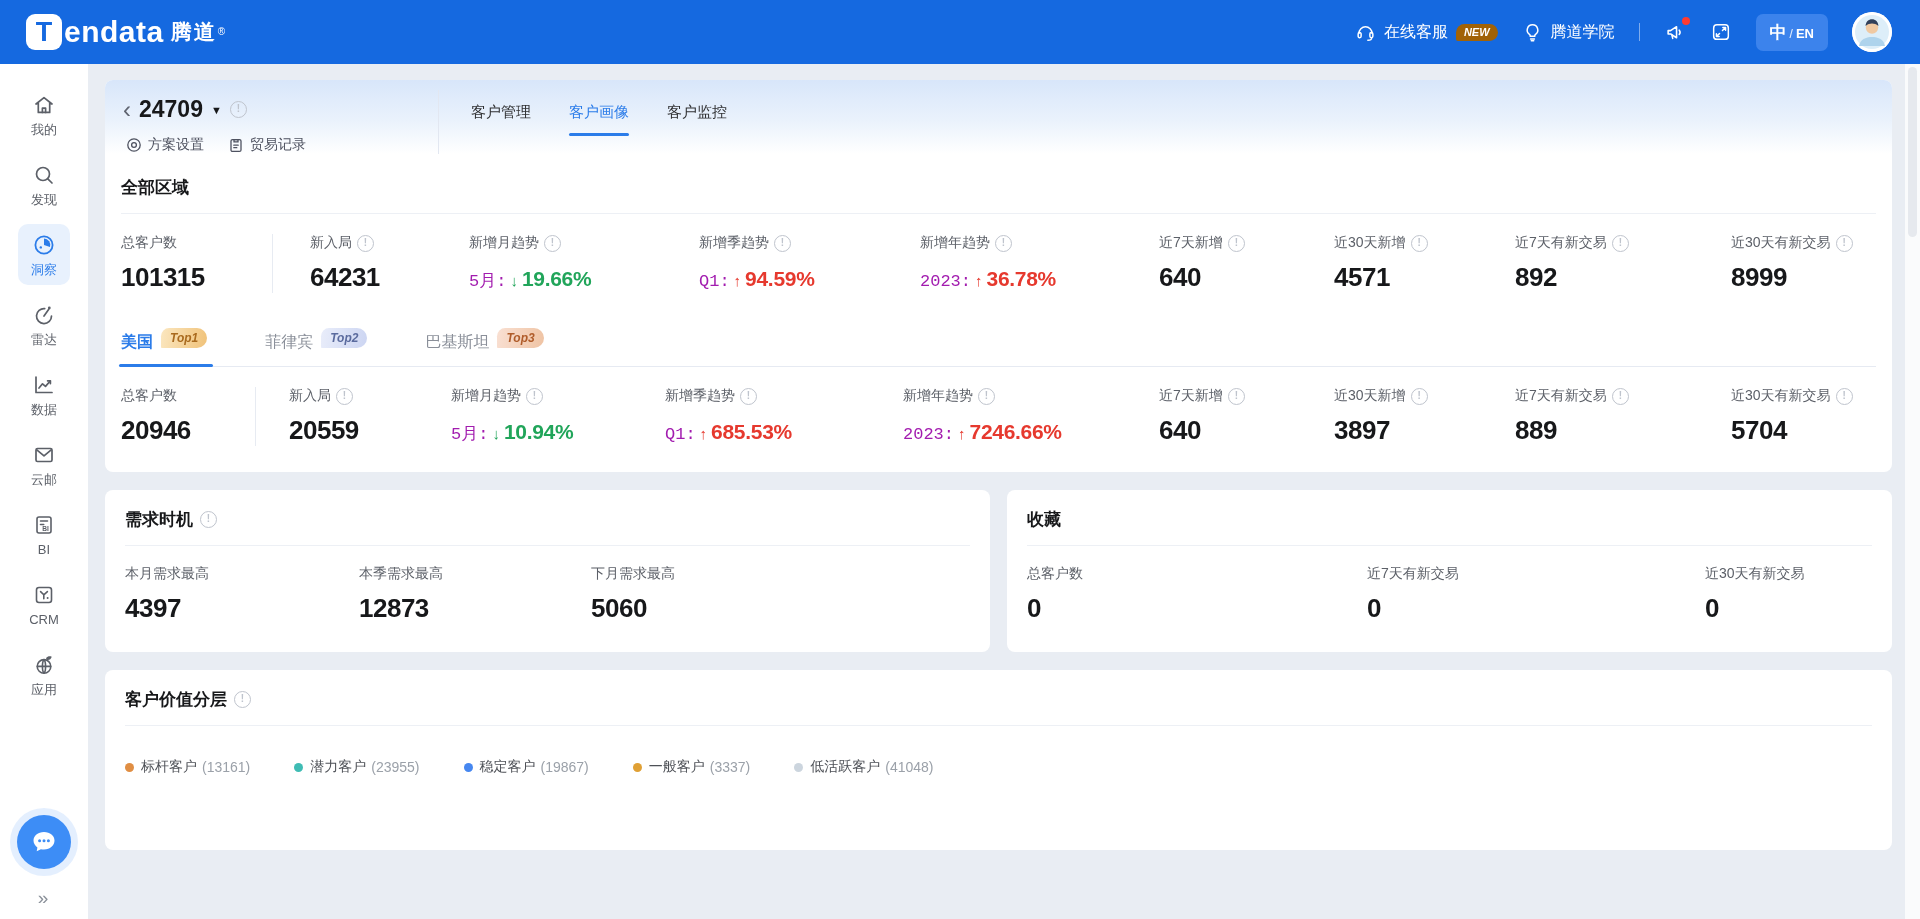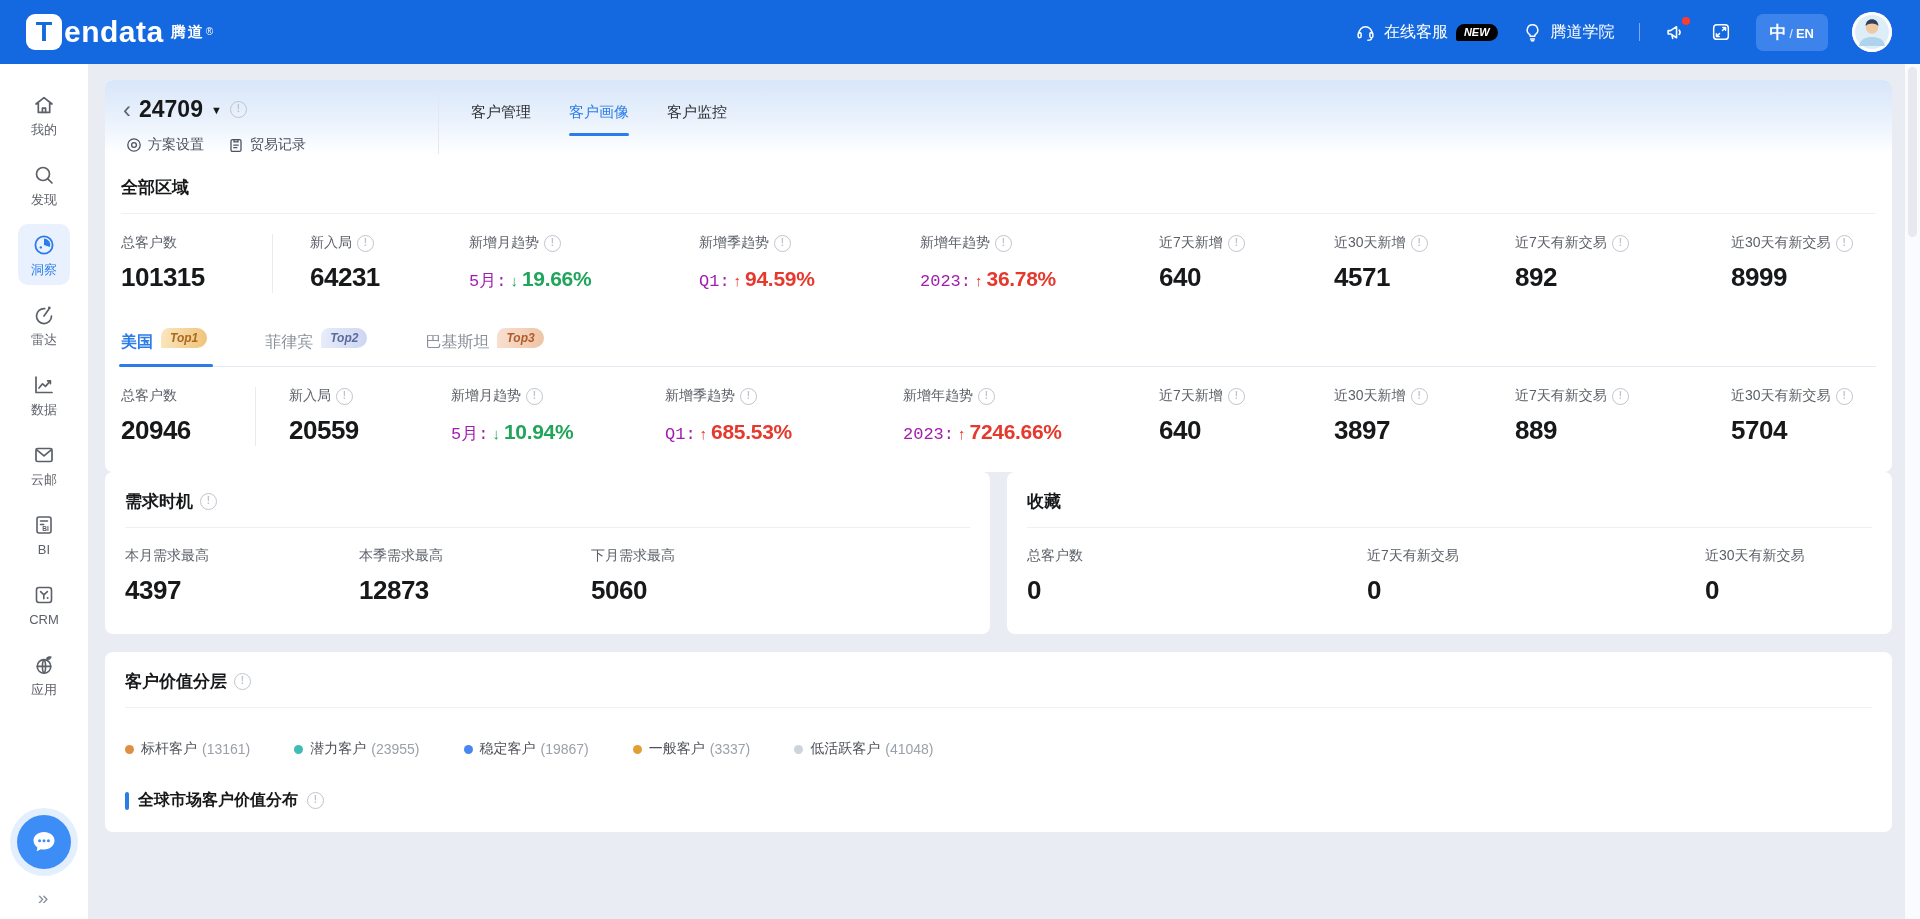--- a/index.html
+++ b/index.html
@@ -6,25 +6,25 @@
   body{width:1920px;height:919px;overflow:hidden;background:#e9edf3;
        font-family:"Liberation Sans","DejaVu Sans",sans-serif;color:#303133;position:relative;}
 
   
   .navbar{position:absolute;top:0;left:0;right:0;height:64px;background:#1569e0;
           display:flex;align-items:center;padding:0 28px 0 26px;box-sizing:border-box;color:#fff;z-index:5;}
   .logo{display:flex;align-items:center;cursor:pointer;}
   .logo-mark{width:36px;height:36px;background:#fff;border-radius:9px;display:flex;align-items:center;
              justify-content:center;font-weight:800;font-size:27px;color:#1569e0;}
   .logo-text{font-size:30px;font-weight:800;letter-spacing:.5px;margin-left:2px;}
-  .logo-cn{font-size:15px;font-weight:600;margin-left:7px;letter-spacing:2px;}
+  .logo-cn{font-size:21px;font-weight:600;margin-left:7px;letter-spacing:2px;}
   .logo-reg{font-size:10px;align-self:flex-start;margin-top:12px;margin-left:1px;}
   .nav-right{margin-left:auto;display:flex;align-items:center;gap:24px;font-size:16px;}
   .nav-item{display:flex;align-items:center;gap:8px;cursor:pointer;white-space:nowrap;}
-  .badge-new{background:#000000;color:#fff;font-size:11px;font-weight:700;font-style:italic;
+  .badge-new{background:#a16207;color:#fff;font-size:11px;font-weight:700;font-style:italic;
              padding:2px 8px 3px;border-radius:9px 9px 9px 2px;}
   .nav-divider{width:1px;height:18px;background:rgba(255,255,255,.45);}
   .nav-ico{position:relative;display:flex;align-items:center;cursor:pointer;}
   .red-dot{position:absolute;top:-4px;right:-4px;width:8px;height:8px;background:#ff3b30;border-radius:50%;}
   .lang{background:#3c83ec;border-radius:7px;padding:7px 14px;display:flex;align-items:baseline;gap:3px;cursor:pointer;}
   .lang-zh{font-size:17px;font-weight:700;}
   .lang-sep{font-size:12px;opacity:.9;}
   .lang-en{font-size:13px;font-weight:600;}
   .avatar{width:40px;height:40px;border-radius:50%;overflow:hidden;background:#fff;cursor:pointer;}
 
@@ -112,21 +112,21 @@
   .ctab-name{font-size:16px;color:#8a8f99;}
   .ctab.active .ctab-name{color:#2b7ce9;font-weight:600;}
   .ctab.active::after{content:"";position:absolute;left:-2px;right:-6px;bottom:-1px;height:3px;background:#2b7ce9;border-radius:2px;}
   .ctab-badge{font-size:12px;font-weight:700;font-style:italic;padding:3px 9px;margin-left:8px;
               border-radius:9px 11px 11px 1px;transform:translateY(-5px);display:inline-block;}
   .ctab-badge.top1{background:linear-gradient(100deg,#fbe7c0,#f0c279);color:#a96a1e;}
   .ctab-badge.top2{background:linear-gradient(100deg,#e9edfa,#ccd5f2);color:#5b6b9e;}
   .ctab-badge.top3{background:linear-gradient(100deg,#f9e0d3,#efc3a3);color:#b05c2a;}
 
   
-  .row2{display:flex;gap:17px;}
+  .row2{display:flex;gap:17px;margin-top:18px;}
   .card.half{flex:1;padding:18px 20px 4px;box-sizing:border-box;}
   .stats-row.dm,.stats-row.fv{padding:19px 0 24px;}
   .dm .stat:nth-child(1){width:234px;}
   .dm .stat:nth-child(2){width:232px;}
   .dm .stat:nth-child(3){width:233px;}
   .dm .stat:nth-child(4){flex:1;}
   .fv .stat:nth-child(1){width:340px;}
   .fv .stat:nth-child(2){width:338px;}
   .fv .stat:nth-child(3){flex:1;}
 
@@ -638,23 +638,18 @@
     <span class="lg-label">一般客户</span>
     <span class="lg-count">(3337)</span>
   </div>
 
   <div class="lg-item">
     <span class="lg-dot" style="background: rgb(204, 213, 222);"></span>
     <span class="lg-label">低活跃客户</span>
     <span class="lg-count">(41048)</span>
   </div>
 </div>
-    <div class="subsec">
-      <span class="blue-bar"></span>
-      <span class="subsec-title">全球市场客户价值分布</span>
-      <span class="info"></span>
-    </div>
   </div>
 </div>
 
 <div class="scrollbar">
   <div class="scroll-thumb"></div>
 </div>
 
 </body></html>

